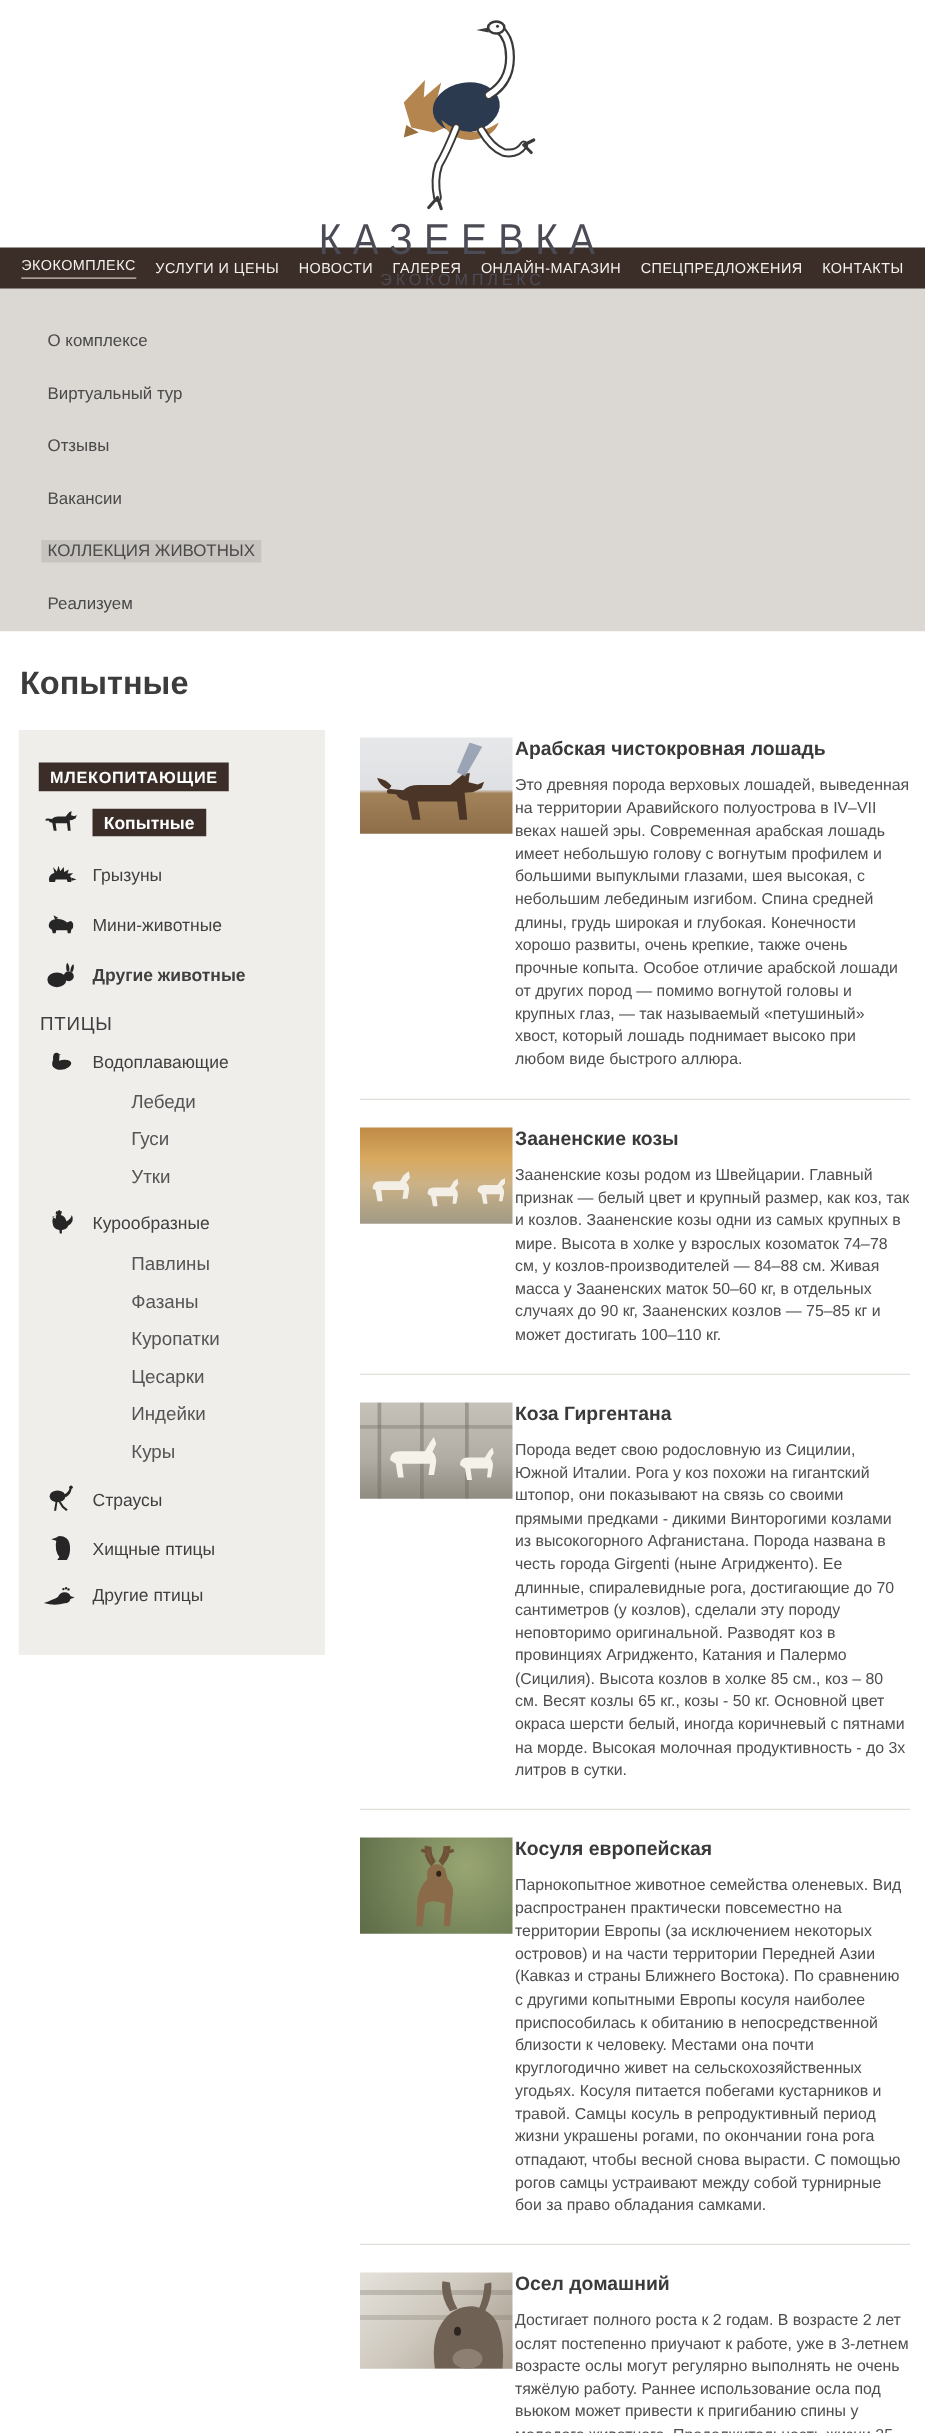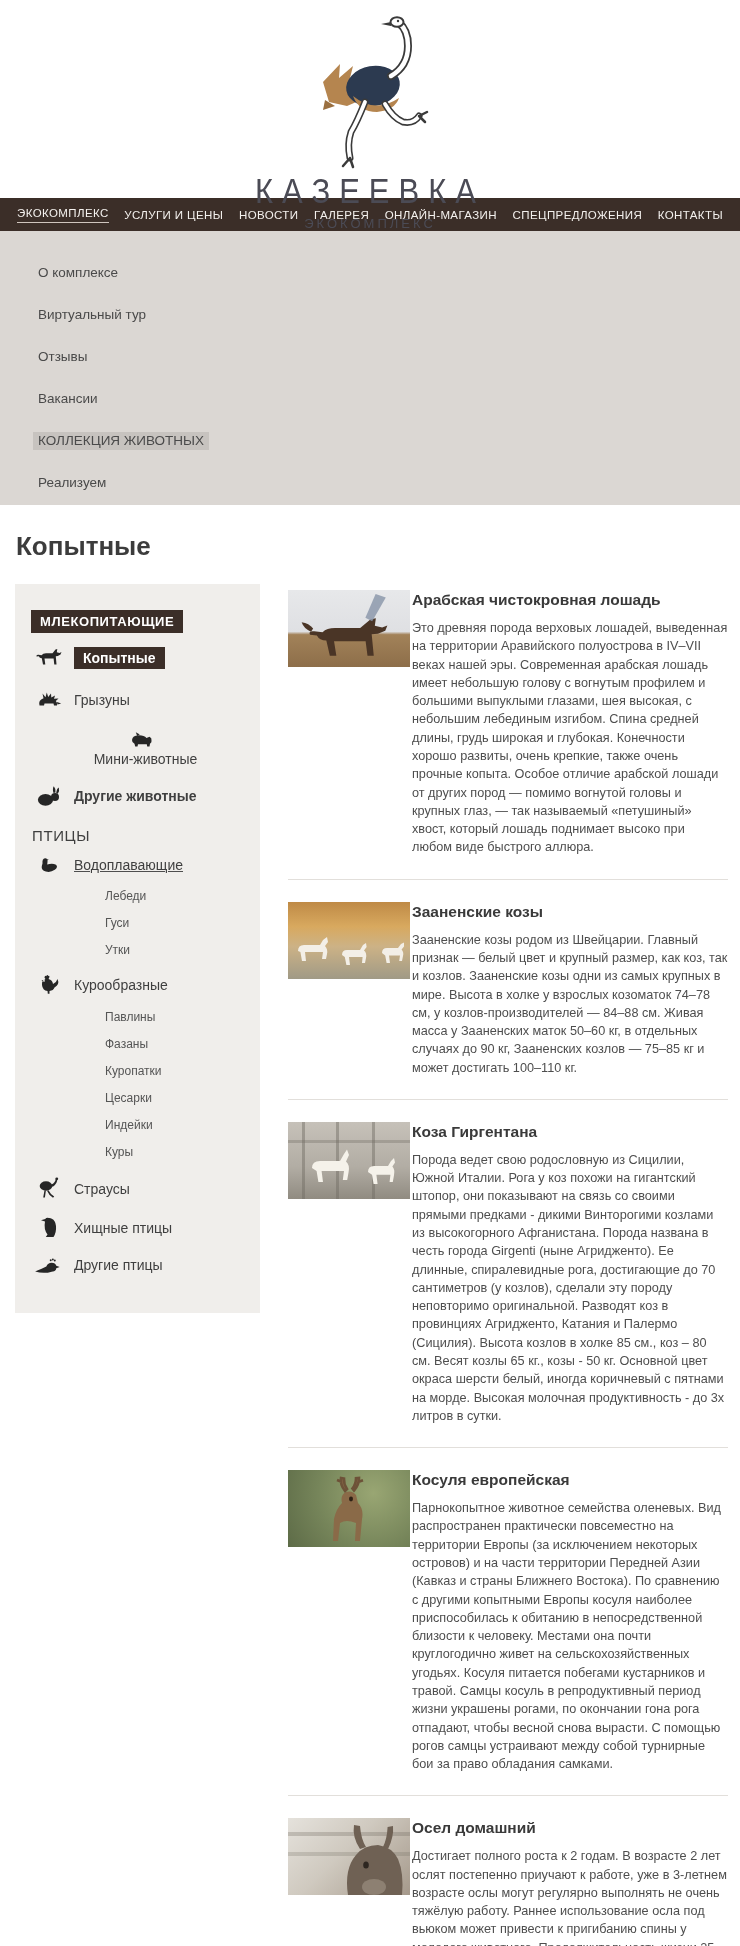--- a/index.html
+++ b/index.html
@@ -28,21 +28,21 @@
   
   .content { display:flex; align-items:flex-start; padding:22px 0 0 15px; }
   .sidebar { width:245px; background:#f0eeeb; padding:26px 0 38px; flex-shrink:0; }
   .badge-header { display:inline-block; background:#3b2e28; color:#fff; font-size:13px; font-weight:700; letter-spacing:0.6px; padding:4px 9px; margin-left:16px; }
   .side-item { display:flex; align-items:center; margin:14px 0 0 16px; cursor:pointer; }
   .sicon { width:36px; display:flex; justify-content:center; align-items:center; margin-right:7px; flex-shrink:0; }
   .sicon svg { display:block; }
   .side-item .lbl { font-size:14px; color:#3f3f3f; }
   .side-item.selected .lbl { background:#3b2e28; color:#fff; font-weight:700; padding:3px 9px; }
   .side-section { font-size:15px; color:#3f3f3f; letter-spacing:0.6px; margin:20px 0 4px 17px; }
-  .side-sub { display:block; margin:13px 0 0 90px; font-size:12px; color:#555; text-decoration:none; }
+  .side-sub { display:block; margin:13px 0 0 90px; font-size:15px; color:#555; text-decoration:none; }
   
   .main { flex:1; padding:6px 12px 0 28px; min-width:0; }
   .entry { display:flex; gap:2px; }
   .thumb { width:122px; height:77px; flex-shrink:0; position:relative; overflow:hidden; }
   .thumb svg { position:absolute; }
   .entry-text { min-width:0; }
   .entry-text h3 { margin:1px 0 10px; font-size:15.5px; color:#3a3a3a; }
   .entry-text p { margin:0; font-size:12.7px; line-height:1.44; color:#4e4e4e; }
   hr.divider { border:none; border-top:1px solid #e2dfdb; margin:22px 0; }
   
@@ -115,21 +115,21 @@
 
     <div class="side-item" style="margin-top:20px;">
       <span class="sicon">
         <svg width="30" height="22" viewBox="0 0 28 22" fill="#262626">
             <path d="M4.5 16.5 Q3 11 8.5 9.2 L7.5 4.5 L10.5 8.2 L11.8 3.5 L13.2 8 L16 4.5 L16.3 8.5 L20 6.5 L19 9.8 L23.5 9.5 L20.8 12 Q22.5 13 22 16.5 L19 16.5 L18.5 14.5 L9.5 14.5 L9 16.5 Z M22 13 L26.2 14.6 L22.4 15.6 Z"></path>
           </svg>
       </span>
       <span class="lbl">Грызуны</span>
     </div>
 
-    <div class="side-item" style="margin-top:18px;flex-direction:column;">
+    <div class="side-item" style="margin-top:18px;">
       <span class="sicon">
         <svg width="30" height="22" viewBox="0 0 28 22" fill="#262626">
             <path d="M4 11 Q4.5 6.5 10.5 6.2 Q16 6 18.5 9 L21.5 7.8 Q24 9 23.5 11.5 Q24 13.5 22 14.8 L21.5 17.5 L19.2 17.5 L18.8 15.2 L10 15.2 L9.5 17.5 L7.2 17.5 L6.5 14.8 Q3.8 13.5 4 11 Z M9 6.5 L7.8 3.2 L11.8 5.4 Z"></path>
           </svg>
       </span>
       <span class="lbl">Мини-животные</span>
     </div>
 
     <div class="side-item" style="margin-top:18px;font-weight:bold;">
       <span class="sicon">
@@ -137,21 +137,21 @@
             <path d="M18.5 8 Q17.2 3.5 18.8 1.2 Q20.8 3.2 20.5 7.6 Z M21.2 8 Q21.8 3.2 23.8 2.4 Q24.8 5.8 22.8 8.8 Z"></path>
             <ellipse cx="10.5" cy="14.8" rx="7.6" ry="5.9"></ellipse>
             <circle cx="20" cy="12" r="4"></circle>
           </svg>
       </span>
       <span class="lbl">Другие животные</span>
     </div>
 
     <div class="side-section">ПТИЦЫ</div>
 
-    <div class="side-item" style="margin-top:10px;text-decoration:underline;">
+    <div class="side-item" style="margin-top:10px;">
       <span class="sicon">
         <svg width="28" height="22" viewBox="0 0 28 22" fill="#262626">
             <path d="M7.5 9.5 Q7 4.5 10 4.2 Q13 4 12.5 8 L12.2 10.5 Q17.5 8.8 21 10.8 Q23.5 13 19.8 15.8 Q15.5 18.8 10.8 17.5 Q6 16.2 6.8 12 Z M10 4.5 L13.8 5.8 L10.2 6.9 Z"></path>
           </svg>
       </span>
       <span class="lbl">Водоплавающие</span>
     </div>
     <a href="#" class="side-sub">Лебеди</a>
     <a href="#" class="side-sub">Гуси</a>
     <a href="#" class="side-sub">Утки</a>

